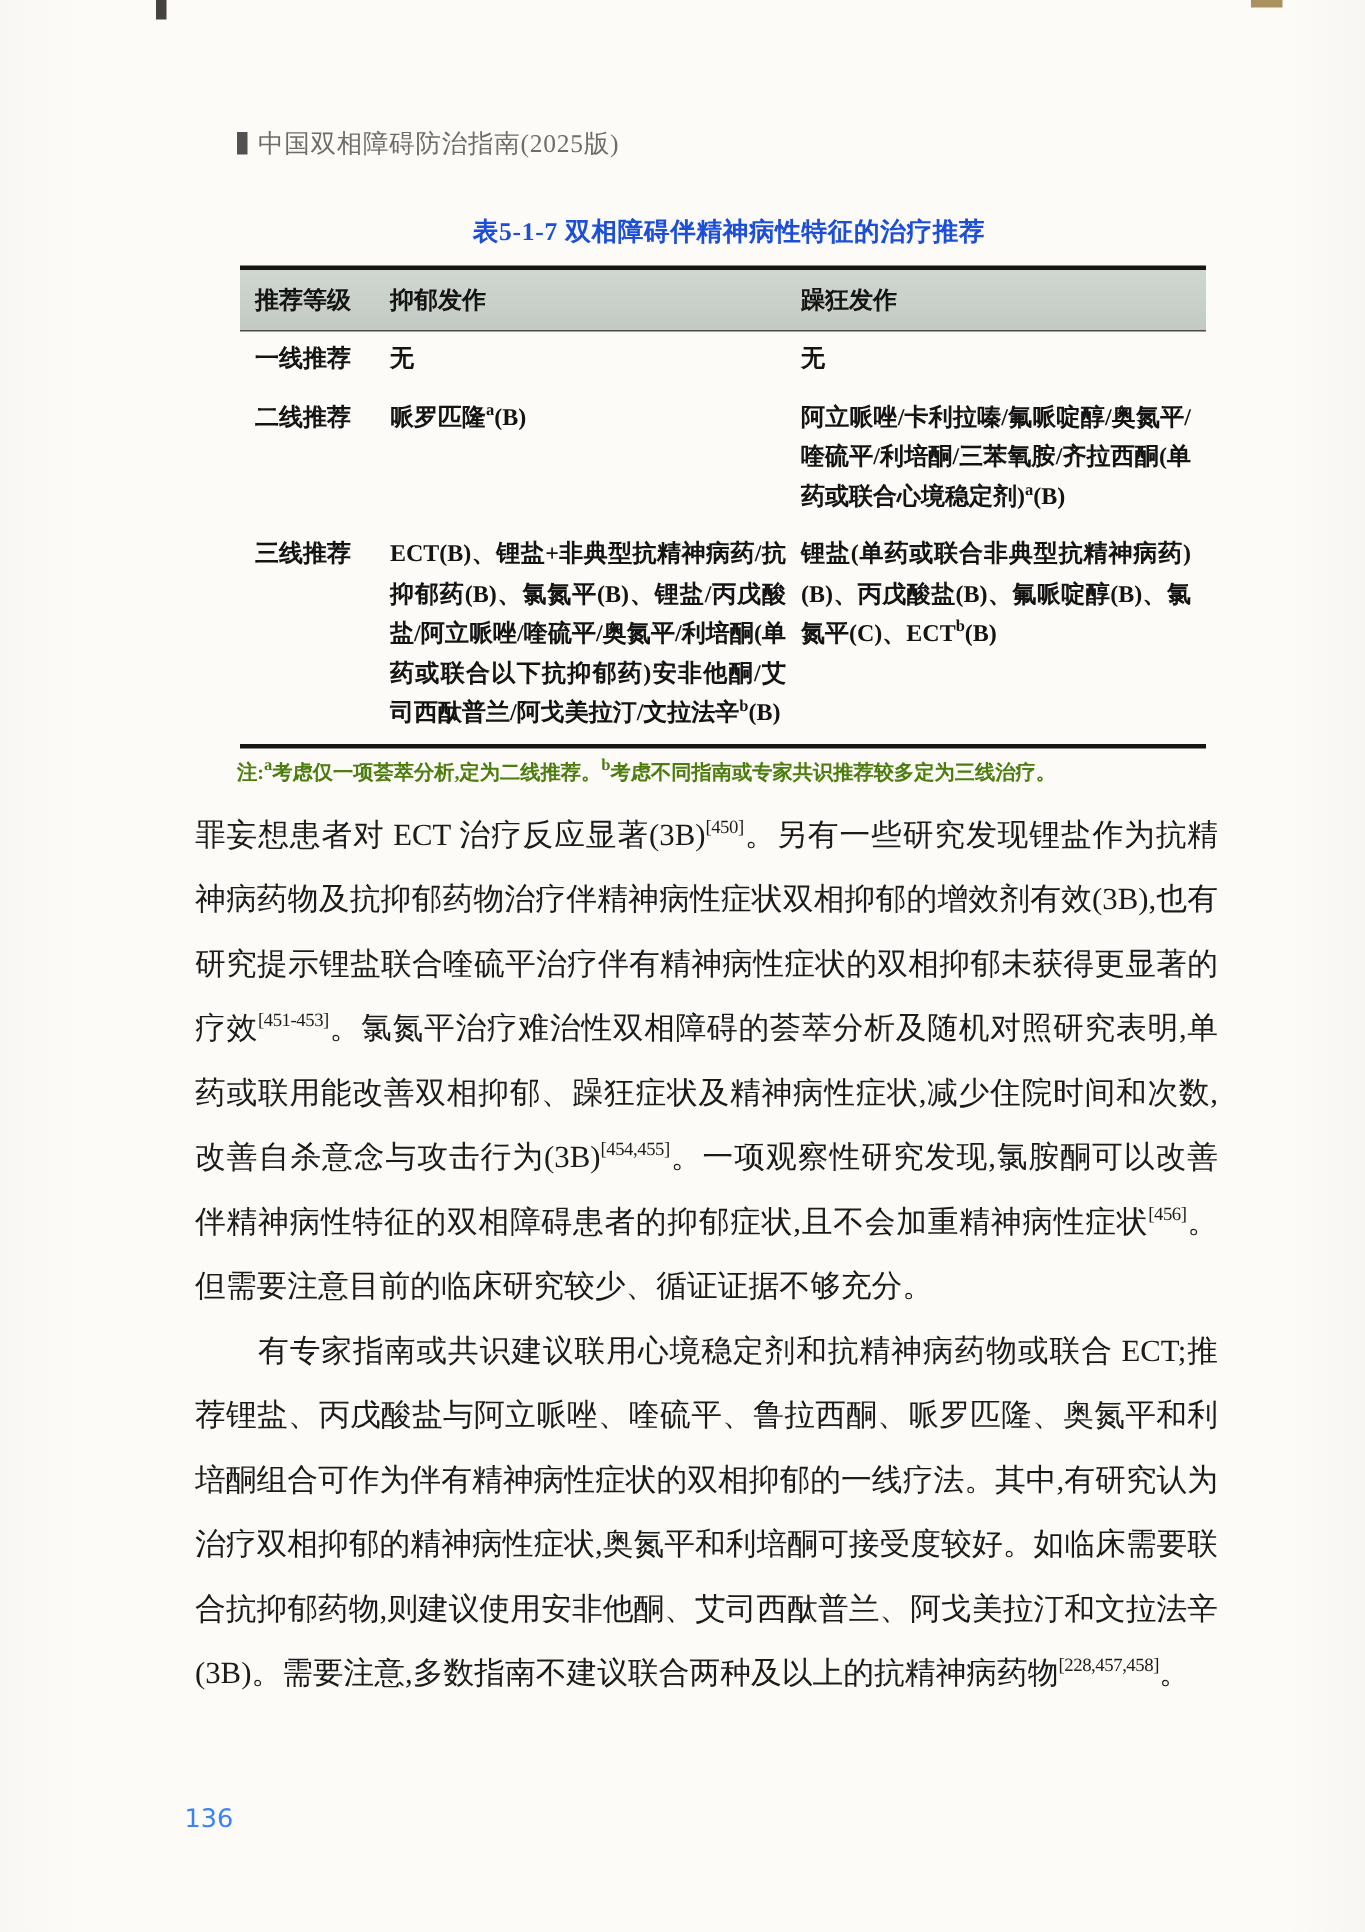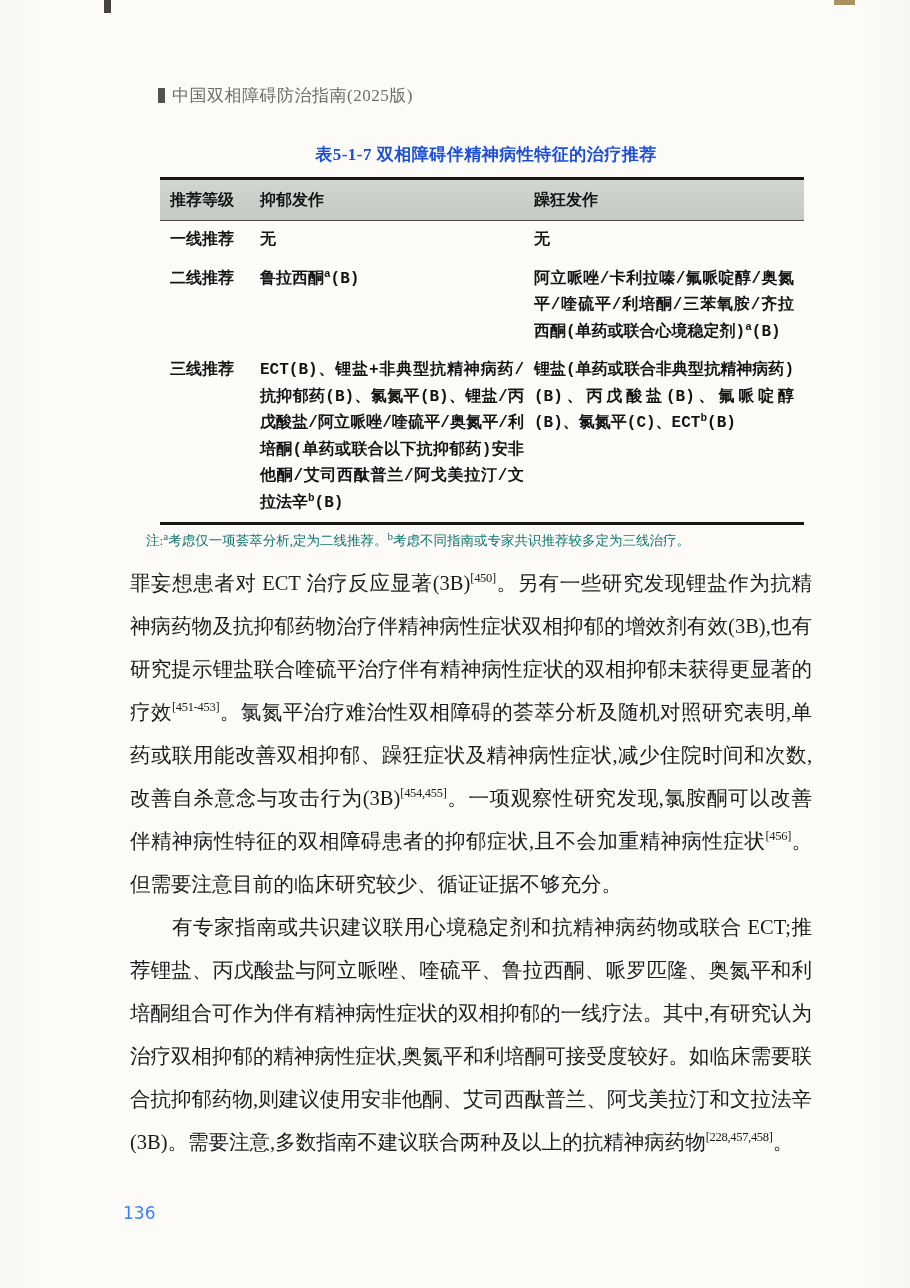--- a/index.html
+++ b/index.html
@@ -39,27 +39,27 @@
   .tbl-head {
     display: grid; grid-template-columns: 100px 274px 270px;
     background: linear-gradient(#d0d6d0, #c3cac3);
     border-bottom: 1px solid #4a4a4a;
     height: 40px; align-items: center;
   }
   .th-level { padding-left: 10px; }
   .th-center { }
   .tbl-row {
     display: grid; grid-template-columns: 100px 274px 270px;
-    padding: 6px 0; line-height: 26.5px; font-family: Liberation Mono, monospace;
+    padding: 6px 0; line-height: 26.5px;
   }
   .cell-level { padding-left: 10px; }
   .cell { padding-right: 10px; text-align: justify; }
   .tbl-note {
-    margin-top: 7px; margin-left: 16px;
-    font-size: 13.5px; font-weight: 400; color: #0f766e;
+    margin-top: 7px; margin-left: 28px;
+    font-size: 13.5px; font-weight: 700; color: #4d7c0f;
   }
 
   .para {
     font-size: 20.5px; line-height: 43px;
     text-align: justify; color: #1b1b1b;
     margin: 0;
   }
   .p1 { margin-top: 12px; }
   .indent { text-indent: 2.05em; }
   .ref { font-size: 12.5px; vertical-align: super; line-height: 0; letter-spacing: -0.3px; }
@@ -96,21 +96,21 @@
     </div>
 
     <div class="tbl-row">
       <div class="cell-level">一线推荐</div>
       <div class="cell"><span>无</span></div>
       <div class="cell"><span>无</span></div>
     </div>
 
     <div class="tbl-row">
       <div class="cell-level">二线推荐</div>
-      <div class="cell"><span>鲁拉西酮</span><sup class="sup-ab">a</sup><span>(B)</span></div>
+      <div class="cell"><span>哌罗匹隆</span><sup class="sup-ab">a</sup><span>(B)</span></div>
       <div class="cell"><span>阿立哌唑/卡利拉嗪/氟哌啶醇/奥氮平/喹硫平/利培酮/三苯氧胺/齐拉西酮(单药或联合心境稳定剂)</span><sup class="sup-ab">a</sup><span>(B)</span></div>
     </div>
 
     <div class="tbl-row">
       <div class="cell-level">三线推荐</div>
       <div class="cell"><span>ECT(B)、锂盐+非典型抗精神病药/抗抑郁药(B)、氯氮平(B)、锂盐/丙戊酸盐/阿立哌唑/喹硫平/奥氮平/利培酮(单药或联合以下抗抑郁药)安非他酮/艾司西酞普兰/阿戈美拉汀/文拉法辛</span><sup class="sup-ab">b</sup><span>(B)</span></div>
       <div class="cell"><span>锂盐(单药或联合非典型抗精神病药)(B)、丙戊酸盐(B)、氟哌啶醇(B)、氯氮平(C)、ECT</span><sup class="sup-ab">b</sup><span>(B)</span></div>
     </div>
   </div>
 

